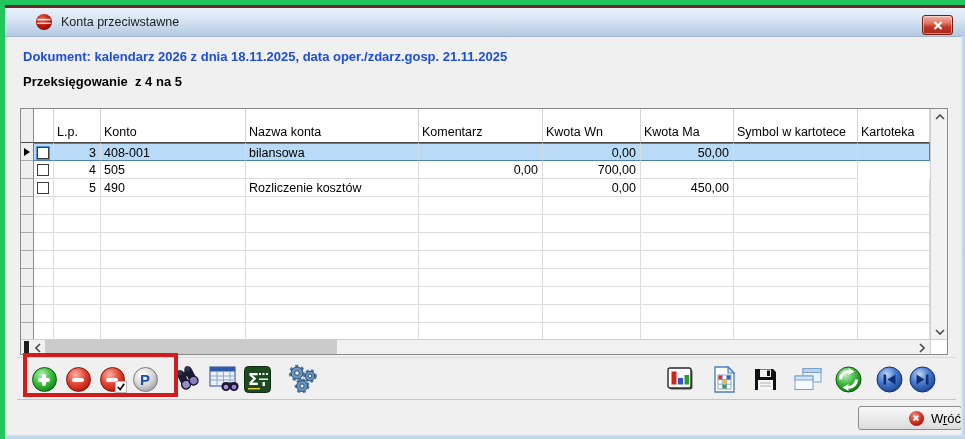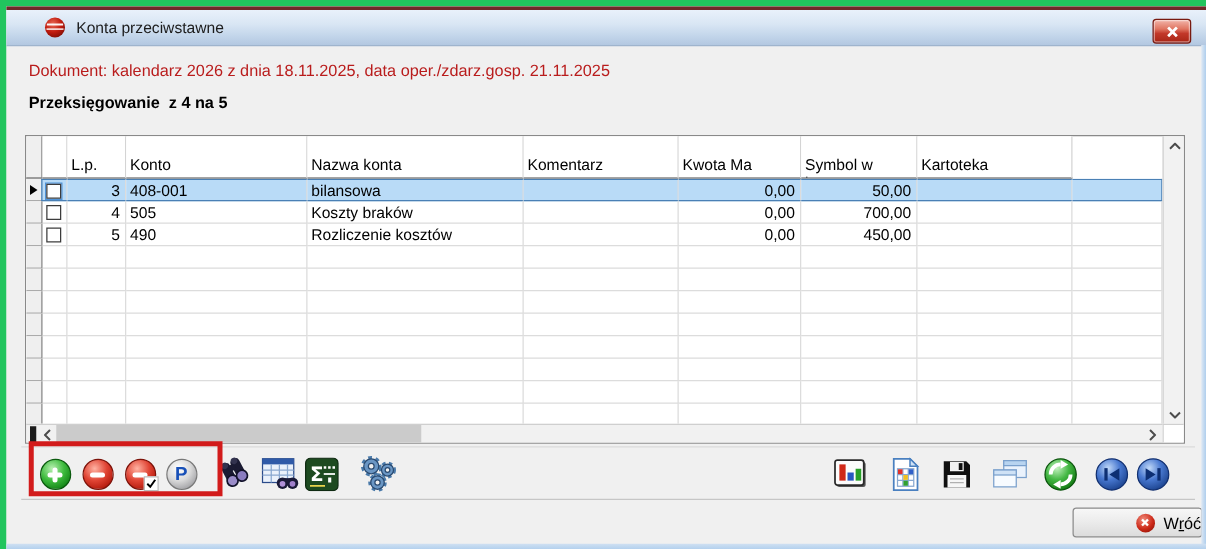--- a/index.html
+++ b/index.html
@@ -16,21 +16,21 @@
     border-bottom:1px solid #9fb4cd;
   }
   .app-icon{position:absolute;left:30px;top:5px;}
   .title{position:absolute;left:56px;top:7px;font-size:12.5px;color:#1c1c1c;}
   .close-btn{
     position:absolute;left:917px;top:7px;width:29px;height:18px;border-radius:3px;
     background:linear-gradient(180deg,#f2b5aa 0%,#e07561 40%,#c2382a 60%,#a82515 100%);
     border:1px solid #781a10;box-shadow:inset 0 0 0 1px rgba(255,255,255,.45);
     display:flex;align-items:center;justify-content:center;cursor:pointer;
   }
-  .doc1{position:absolute;left:18px;top:44px;font-size:13px;font-weight:normal;color:#b91c1c;white-space:pre;}
+  .doc1{position:absolute;left:18px;top:44px;font-size:13px;font-weight:bold;color:#1d4ed8;white-space:pre;}
   .doc2{position:absolute;left:18px;top:69px;font-size:13px;font-weight:bold;color:#000;white-space:pre;text-align:center;}
 
   
   .grid{
     position:absolute;left:15px;top:103px;width:928px;height:247px;
     border:1px solid #898989;background:#fff;box-sizing:border-box;
     --cols:13px 20px 47px 145px 173px 124px 98px 93px 124px 72px;
     font-size:12.5px;color:#000;
   }
   .ghead{position:absolute;top:0;left:0;width:909px;height:34px;display:grid;grid-template-columns:var(--cols);}
@@ -120,20 +120,21 @@
   <div class="doc2">Przeksięgowanie  z 4 na 5</div>
 
   <div class="grid">
     <div class="ghead">
       <div class="gh cornerh"></div>
       <div class="gh"></div>
       <div class="gh">L.p.</div>
       <div class="gh">Konto</div>
       <div class="gh">Nazwa konta</div>
       <div class="gh">Komentarz</div>
+      <div class="gh">Kwota Wn</div>
       <div class="gh">Kwota Ma</div>
       <div class="gh">Symbol w kartotece</div>
       <div class="gh">Kartoteka</div>
     </div>
 
     <div class="rows">
 
       <div class="row sel">
         <div class="rh">
           <div class="marker"></div>
@@ -151,21 +152,20 @@
         <div class="cell lastcell"></div>
       </div>
 
       <div class="row">
         <div class="rh"></div>
         <div class="cell chkcell">
             <div class="cb"></div>
           </div>
         <div class="cell num">4</div>
         <div class="cell">505</div>
-        <div class="cell">Koszty braków</div>
         <div class="cell"></div>
         <div class="cell num">0,00</div>
         <div class="cell num">700,00</div>
         <div class="cell"></div>
         <div class="cell"></div>
       </div>
 
       <div class="row">
         <div class="rh"></div>
         <div class="cell chkcell">

